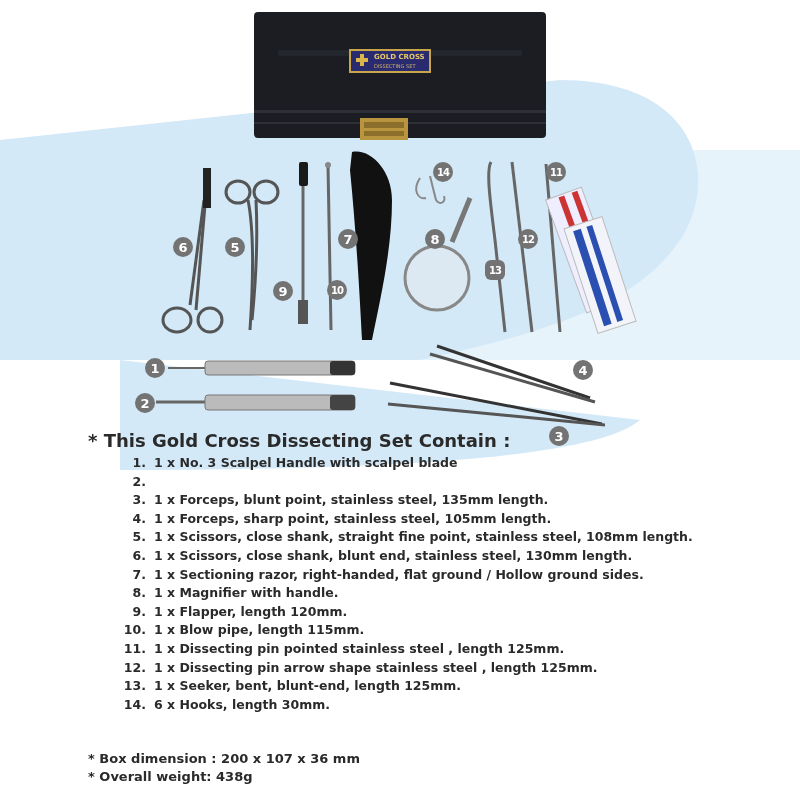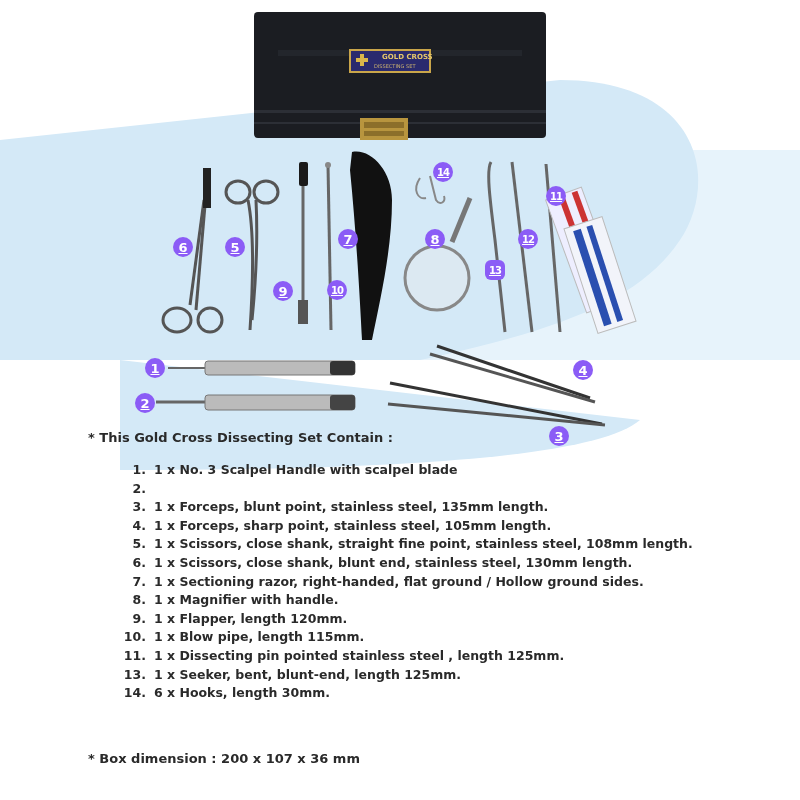--- a/index.html
+++ b/index.html
@@ -1,22 +1,22 @@
 <!DOCTYPE html>
 <html><head>
 <meta charset="utf-8">
 <style>
   html,body{margin:0;padding:0;background:#fff;}
   body{width:800px;height:800px;position:relative;overflow:hidden;font-family:"Liberation Sans","DejaVu Sans",sans-serif;}
   .bg-swoosh{position:absolute;inset:0;z-index:0;}
   .layer{position:absolute;z-index:1;}
-  .badge{position:absolute;z-index:3;width:20px;height:20px;border-radius:50%;background:#8b5cf6;color:#fff;font:bold 13px "DejaVu Sans",sans-serif;display:flex;align-items:center;justify-content:center;text-decoration:underline;}
+  .badge{position:absolute;z-index:3;width:20px;height:20px;border-radius:50%;background:#737373;color:#fff;font:bold 13px "DejaVu Sans",sans-serif;display:flex;align-items:center;justify-content:center;}
   .badge.two{font-size:10px;letter-spacing:-1px;}
   .spec{position:absolute;z-index:4;left:88px;top:430px;color:#2a2a2a;font-family:"DejaVu Sans",sans-serif;font-weight:bold;}
-  .spec .heading{font-size:13px;margin-bottom:16px;}
+  .spec .heading{font-size:18px;margin-bottom:3px;}
   .spec ol{list-style:none;margin:0;padding:0 0 0 30px;}
   .spec li{font-size:12.5px;line-height:18.6px;white-space:nowrap;display:flex;}
   .spec li .num{display:inline-block;width:28px;text-align:right;margin-right:8px;}
   .footer{position:absolute;z-index:4;left:88px;top:750px;font-family:"DejaVu Sans",sans-serif;font-weight:bold;color:#2a2a2a;font-size:13px;line-height:18px;}
 </style>
 </head>
 <body>
 
 <svg class="bg-swoosh" width="800" height="800" viewBox="0 0 800 800">
   <path d="M0 140 L560 80 C700 80 720 180 680 240 C640 300 560 330 420 360 L0 400 Z" fill="#d4e9f7"></path>
@@ -33,21 +33,21 @@
     <rect x="4" y="100" width="292" height="3" fill="#2c2f36"></rect>
     <rect x="4" y="112" width="292" height="2" fill="#2c2f36"></rect>
     <rect x="28" y="40" width="244" height="6" fill="#23262c"></rect>
     <rect x="110" y="108" width="48" height="22" fill="#b8953e"></rect>
     <rect x="114" y="112" width="40" height="6" fill="#8c6f2a"></rect>
     <rect x="114" y="121" width="40" height="5" fill="#8c6f2a"></rect>
     <rect x="100" y="40" width="80" height="22" fill="#2a2a6e" stroke="#c9a54a" stroke-width="2"></rect>
     <rect x="106" y="48" width="12" height="4" fill="#d9b54a"></rect>
     <rect x="110" y="44" width="4" height="12" fill="#d9b54a"></rect>
   </svg>
-  <span style="position:absolute;left:132px;top:43px;font:bold 7px 'DejaVu Sans',sans-serif;color:#e6c86a;">GOLD CROSS</span>
+  <span style="position:absolute;left:124px;top:43px;font:bold 7px 'DejaVu Sans',sans-serif;color:#e6c86a;">GOLD CROSS</span>
   <span style="position:absolute;left:124px;top:53px;font:5px 'DejaVu Sans',sans-serif;color:#c9b070;">DISSECTING SET</span>
 </div>
 
 <svg class="layer" style="left:0;top:0;" width="800" height="460" viewBox="0 0 800 460">
 
   <g stroke="#555" fill="none" stroke-width="3">
     <line x1="208" y1="170" x2="196" y2="310"></line>
     <line x1="204" y1="200" x2="190" y2="305"></line>
     <ellipse cx="177" cy="320" rx="14" ry="12"></ellipse>
     <ellipse cx="210" cy="320" rx="12" ry="12"></ellipse>
@@ -104,21 +104,21 @@
 <div class="badge" style="left:145px;top:358px;">1</div>
 <div class="badge" style="left:135px;top:393px;">2</div>
 <div class="badge" style="left:549px;top:426px;">3</div>
 <div class="badge" style="left:573px;top:360px;">4</div>
 <div class="badge" style="left:225px;top:237px;">5</div>
 <div class="badge" style="left:173px;top:237px;">6</div>
 <div class="badge" style="left:338px;top:229px;">7</div>
 <div class="badge" style="left:425px;top:229px;">8</div>
 <div class="badge" style="left:273px;top:281px;">9</div>
 <div class="badge two" style="left:327px;top:280px;">10</div>
-<div class="badge two" style="left:546px;top:162px;margin-top:24px;">11</div>
+<div class="badge two" style="left:546px;top:162px;">11</div>
 <div class="badge two" style="left:518px;top:229px;">12</div>
 <div class="badge two" style="left:485px;top:260px;border-radius:6px;">13</div>
 <div class="badge two" style="left:433px;top:162px;">14</div>
 
 <div class="spec">
   <div class="heading">* This Gold  Cross Dissecting Set Contain :</div>
   <ol>
     <li>
         <span class="num">1.</span>
         <span>1 x No. 3 Scalpel Handle with scalpel blade</span>
@@ -156,25 +156,30 @@
       </li>
     <li>
         <span class="num">10.</span>
         <span>1 x Blow pipe, length 115mm.</span>
       </li>
     <li>
         <span class="num">11.</span>
         <span>1 x Dissecting pin pointed stainless steel , length 125mm.</span>
       </li>
     <li>
+        <span class="num">12.</span>
+        <span>1 x Dissecting pin arrow shape stainless steel , length 125mm.</span>
+      </li>
+    <li>
         <span class="num">13.</span>
         <span>1 x Seeker, bent, blunt-end, length 125mm.</span>
       </li>
     <li>
         <span class="num">14.</span>
         <span>6 x Hooks, length 30mm.</span>
       </li>
   </ol>
 </div>
 
 <div class="footer">
   <div>* Box dimension : 200 x 107 x 36 mm</div>
+  <div>* Overall weight: 438g</div>
 </div>
 
 </body></html>

